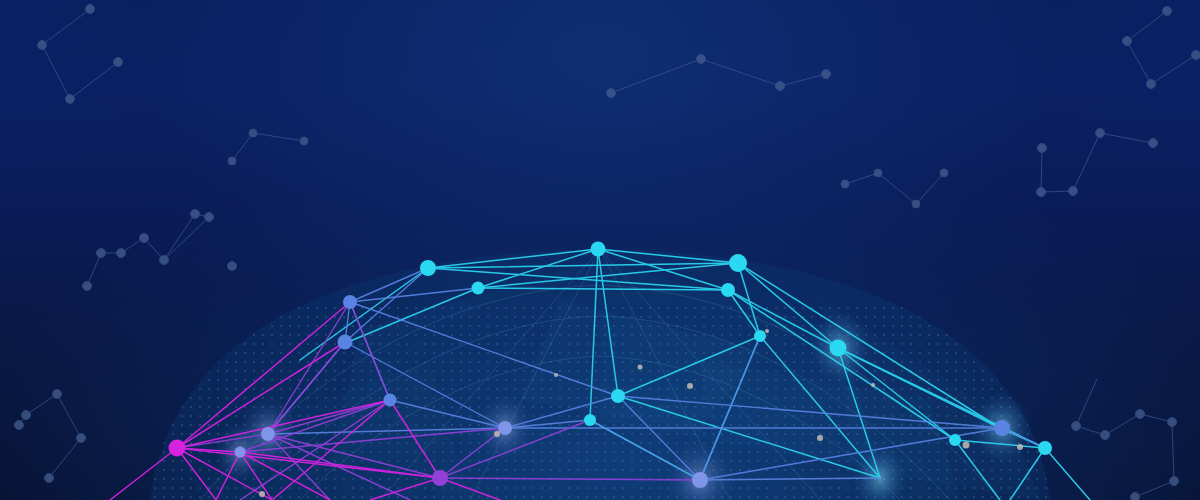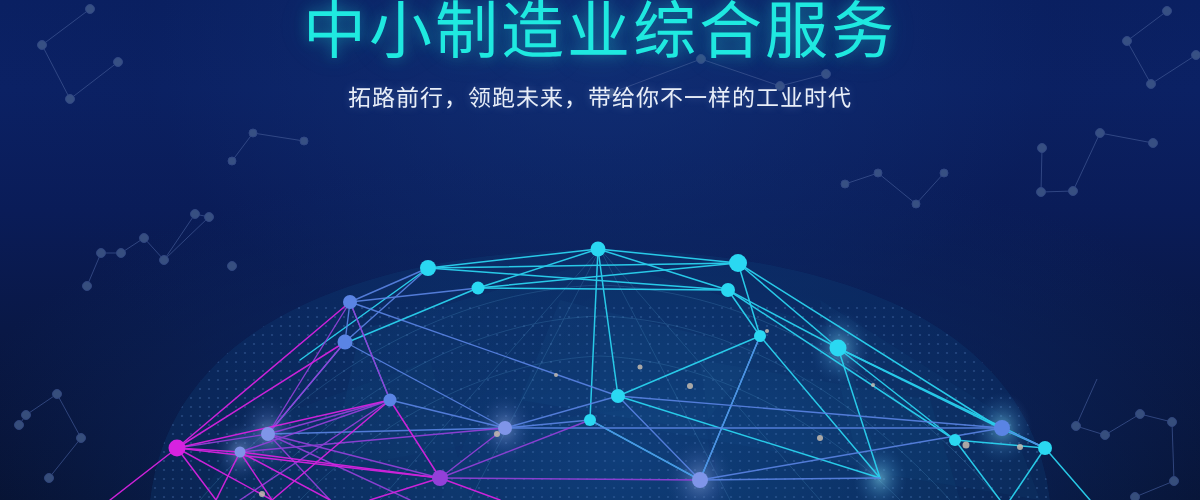--- a/index.html
+++ b/index.html
@@ -318,18 +318,14 @@
         <circle cx="262" cy="494" r="3"></circle>
           <circle cx="1020" cy="447" r="3"></circle>
         <circle cx="640" cy="367" r="2.5"></circle>
           <circle cx="873" cy="385" r="2"></circle>
         <circle cx="767" cy="331" r="2"></circle>
           <circle cx="556" cy="375" r="2"></circle>
       </g>
     </g>
   </svg>
 
-  <div class="textwrap">
-    <span class="title">中小制造业综合服务</span>
-    <span class="subtitle">拓路前行，领跑未来，带给你不一样的工业时代</span>
-  </div>
 
 </div>
 
 </body></html>

